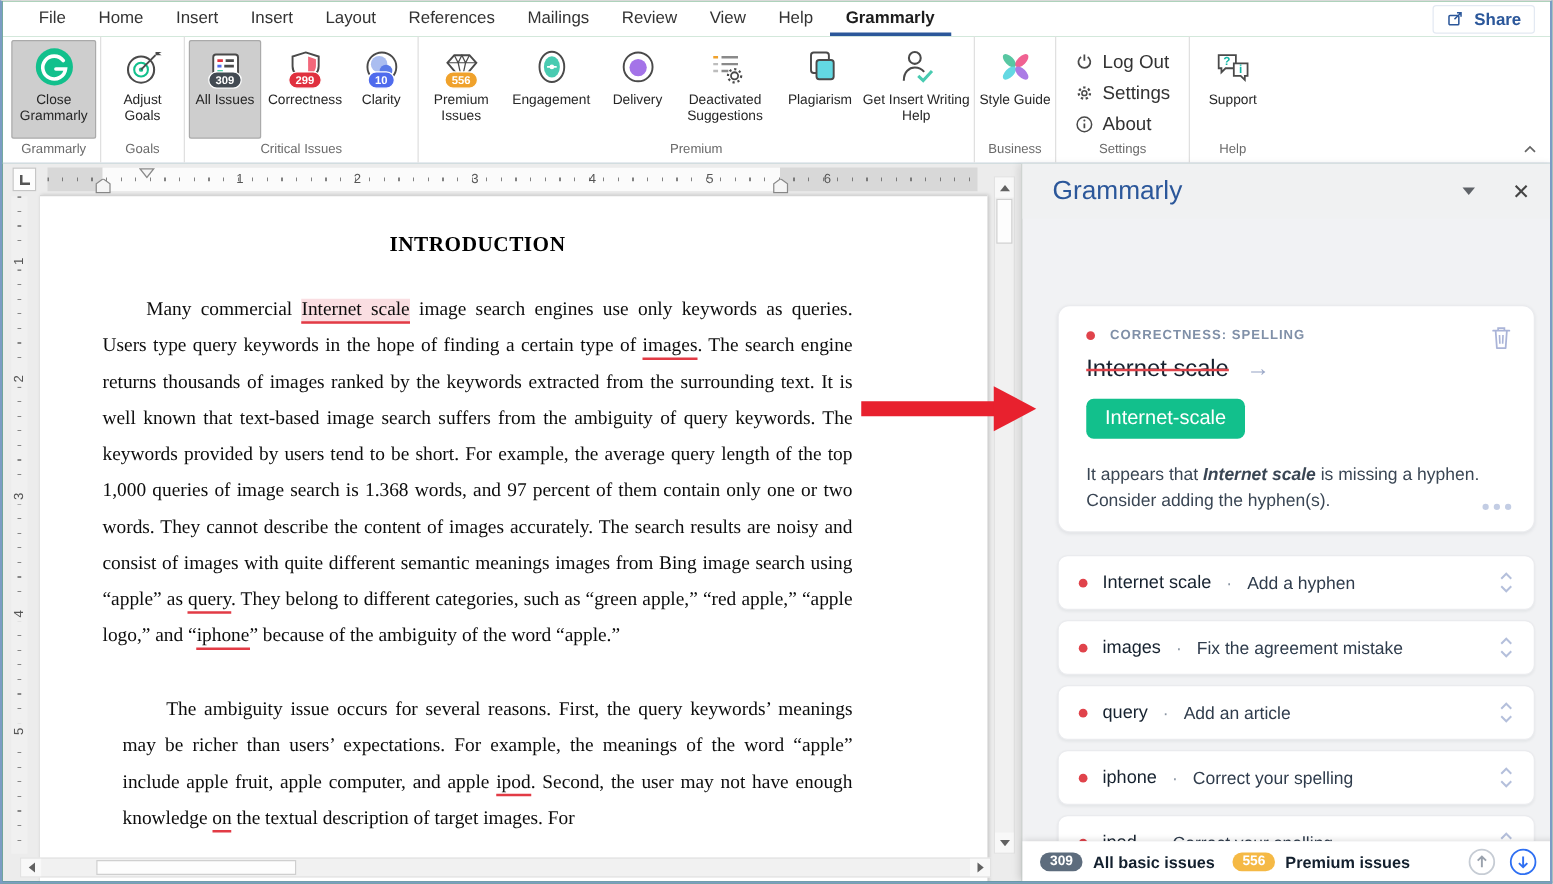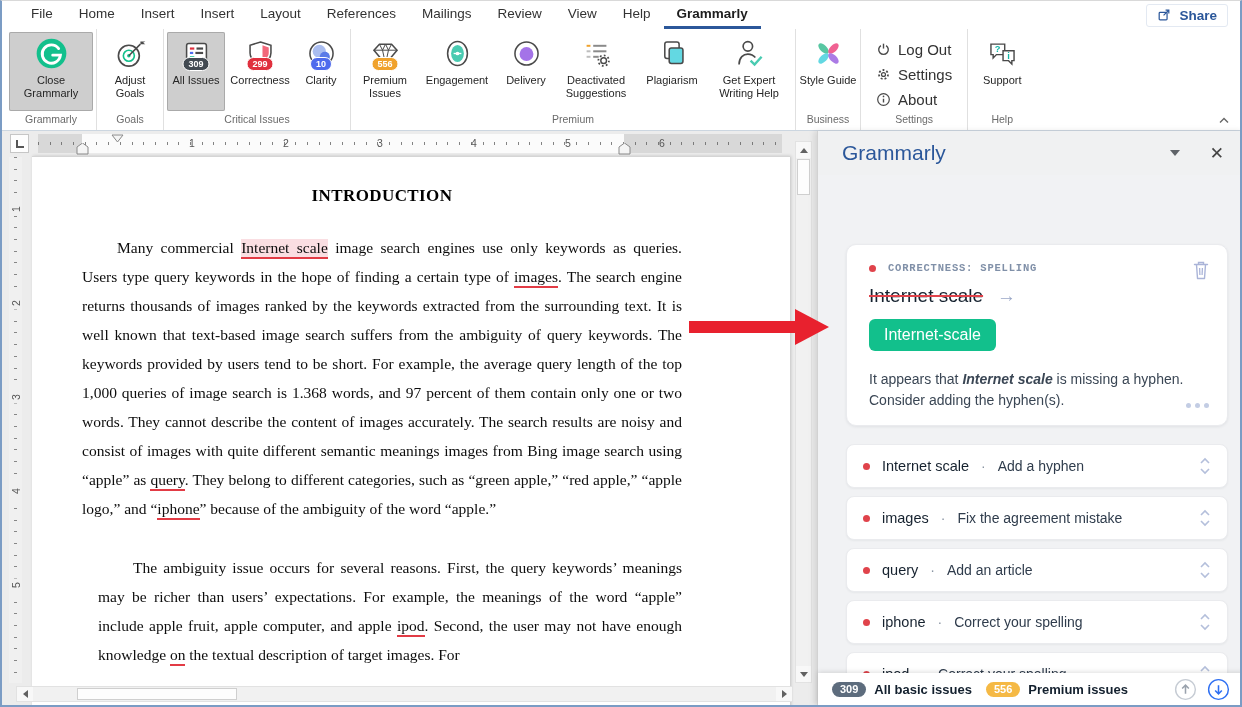--- a/index.html
+++ b/index.html
@@ -70,21 +70,21 @@
   .red-arrow .shaft { position:absolute; left:0; top:13px; width:107px; height:12px; background:#e8212e; }
   .red-arrow .head { position:absolute; right:0; top:1px; width:0; height:0; border-top:18px solid transparent; border-bottom:18px solid transparent; border-left:34px solid #e8212e; }
   
   .panel { position:absolute; left:815px; top:130px; width:427px; bottom:0; background:#f1f2f4; border-left:1px solid #d2d2d2; box-shadow:-3px 0 6px rgba(0,0,0,.10); }
   .panel-header { position:absolute; left:0; right:0; top:0; height:44px; display:flex; align-items:center; padding:0 20px 0 24px; background:#f0f1f2; }
   .panel-title { flex:1; font-size:21px; color:#2b579a; }
   .panel-caret { width:0; height:0; border-left:5px solid transparent; border-right:5px solid transparent; border-top:6px solid #5f6368; margin-right:30px; }
   .panel-close { font-size:17px; color:#444; line-height:1; }
   .panel-body { position:absolute; left:0; right:0; top:44px; bottom:32px; padding:69px 16px 0 28px; overflow:hidden; }
   .main-card { position:relative; background:#fff; border:1px solid #eaebee; border-radius:10px; box-shadow:0 1px 3px rgba(27,35,48,.08); padding:17px 18px 14px 22px; }
-  .cat-row { display:flex; align-items:center; gap:12px;font-family:Liberation Mono, monospace; }
+  .cat-row { display:flex; align-items:center; gap:12px; }
   .dot { width:7px; height:7px; border-radius:50%; background:#e0434b; flex:none; }
   .cat-label { font-size:10.5px; font-weight:700; letter-spacing:.8px; color:#8090a8; }
   .trash { position:absolute; right:16px; top:14px; width:20px; height:22px; }
   .orig-row { margin-top:11px; display:flex; align-items:center; gap:14px; }
   .orig-text { font-size:19px; color:#16222f; text-decoration:line-through; text-decoration-color:#e0434b; text-decoration-thickness:2px; }
   .orig-arrow { color:#9aa7c7; font-size:19px; }
   .accept-btn { margin-top:12px; display:inline-block; background:#12c08c; color:#fff; font-size:16px; font-family:"Liberation Sans",sans-serif; padding:7px 15px; border:none; border-radius:6px; cursor:pointer; }
   .expl { margin-top:18px; font-size:14px; line-height:21px; color:#3a4654; max-width:322px; }
   .expl .bi { font-weight:700; font-style:italic; }
   .more-dots { position:absolute; right:18px; bottom:17px; display:flex; gap:4px; }
@@ -127,21 +127,21 @@
           <rect x="2.5" y="5" width="9" height="8.5" rx="1" fill="none" stroke="#2b579a" stroke-width="1.4"></rect>
           <path d="M7.5 8.5 L13.5 2.5 M9.8 2.5 h3.7 v3.7" stroke="#2b579a" stroke-width="1.4" fill="none"></path>
         </svg>
       <span>Share</span>
     </div>
   </div>
 
   <div class="ribbon">
     <div class="rgroup">
       <div class="rbtns">
-        <div class="rbtn pressed" style="width:84px">
+        <div class="rbtn pressed" style="width:68px">
           <span class="ricon">
             <svg viewBox="0 0 30 30">
                 <circle cx="15" cy="15" r="13.5" fill="#12c08c"></circle>
                 <path d="M21.5 10.5 a8.3 8.3 0 1 0 1.6 6 h-7" fill="none" stroke="#fff" stroke-width="2.6" stroke-linecap="round"></path>
               </svg>
           </span>
           <span class="rlabel">Close Grammarly</span>
         </div>
       </div>
       <div class="rgroup-label">Grammarly</div>
@@ -263,21 +263,21 @@
           <span class="rlabel">Plagiarism</span>
         </div>
         <div class="rbtn" style="width:86px">
           <span class="ricon">
             <svg viewBox="0 0 30 30">
                 <circle cx="13.5" cy="8.5" r="4.3" fill="none" stroke="#4a4a4a" stroke-width="1.5"></circle>
                 <path d="M5.5 25 c0-6.5 4-9.5 8-9.5 c3 0 5.2 1.2 6.8 3.2" fill="none" stroke="#4a4a4a" stroke-width="1.5"></path>
                 <path d="M16 21.5 l3.6 3.5 6.4-7" fill="none" stroke="#49cbb1" stroke-width="2.2"></path>
               </svg>
           </span>
-          <span class="rlabel">Get Expert Writing Help</span>
+          <span class="rlabel">Get Insert Writing Help</span>
         </div>
       </div>
       <div class="rgroup-label">Premium</div>
     </div>
 
     <div class="rgroup">
       <div class="rbtns">
         <div class="rbtn" style="width:58px">
           <span class="ricon">
             <svg viewBox="0 0 30 30">

